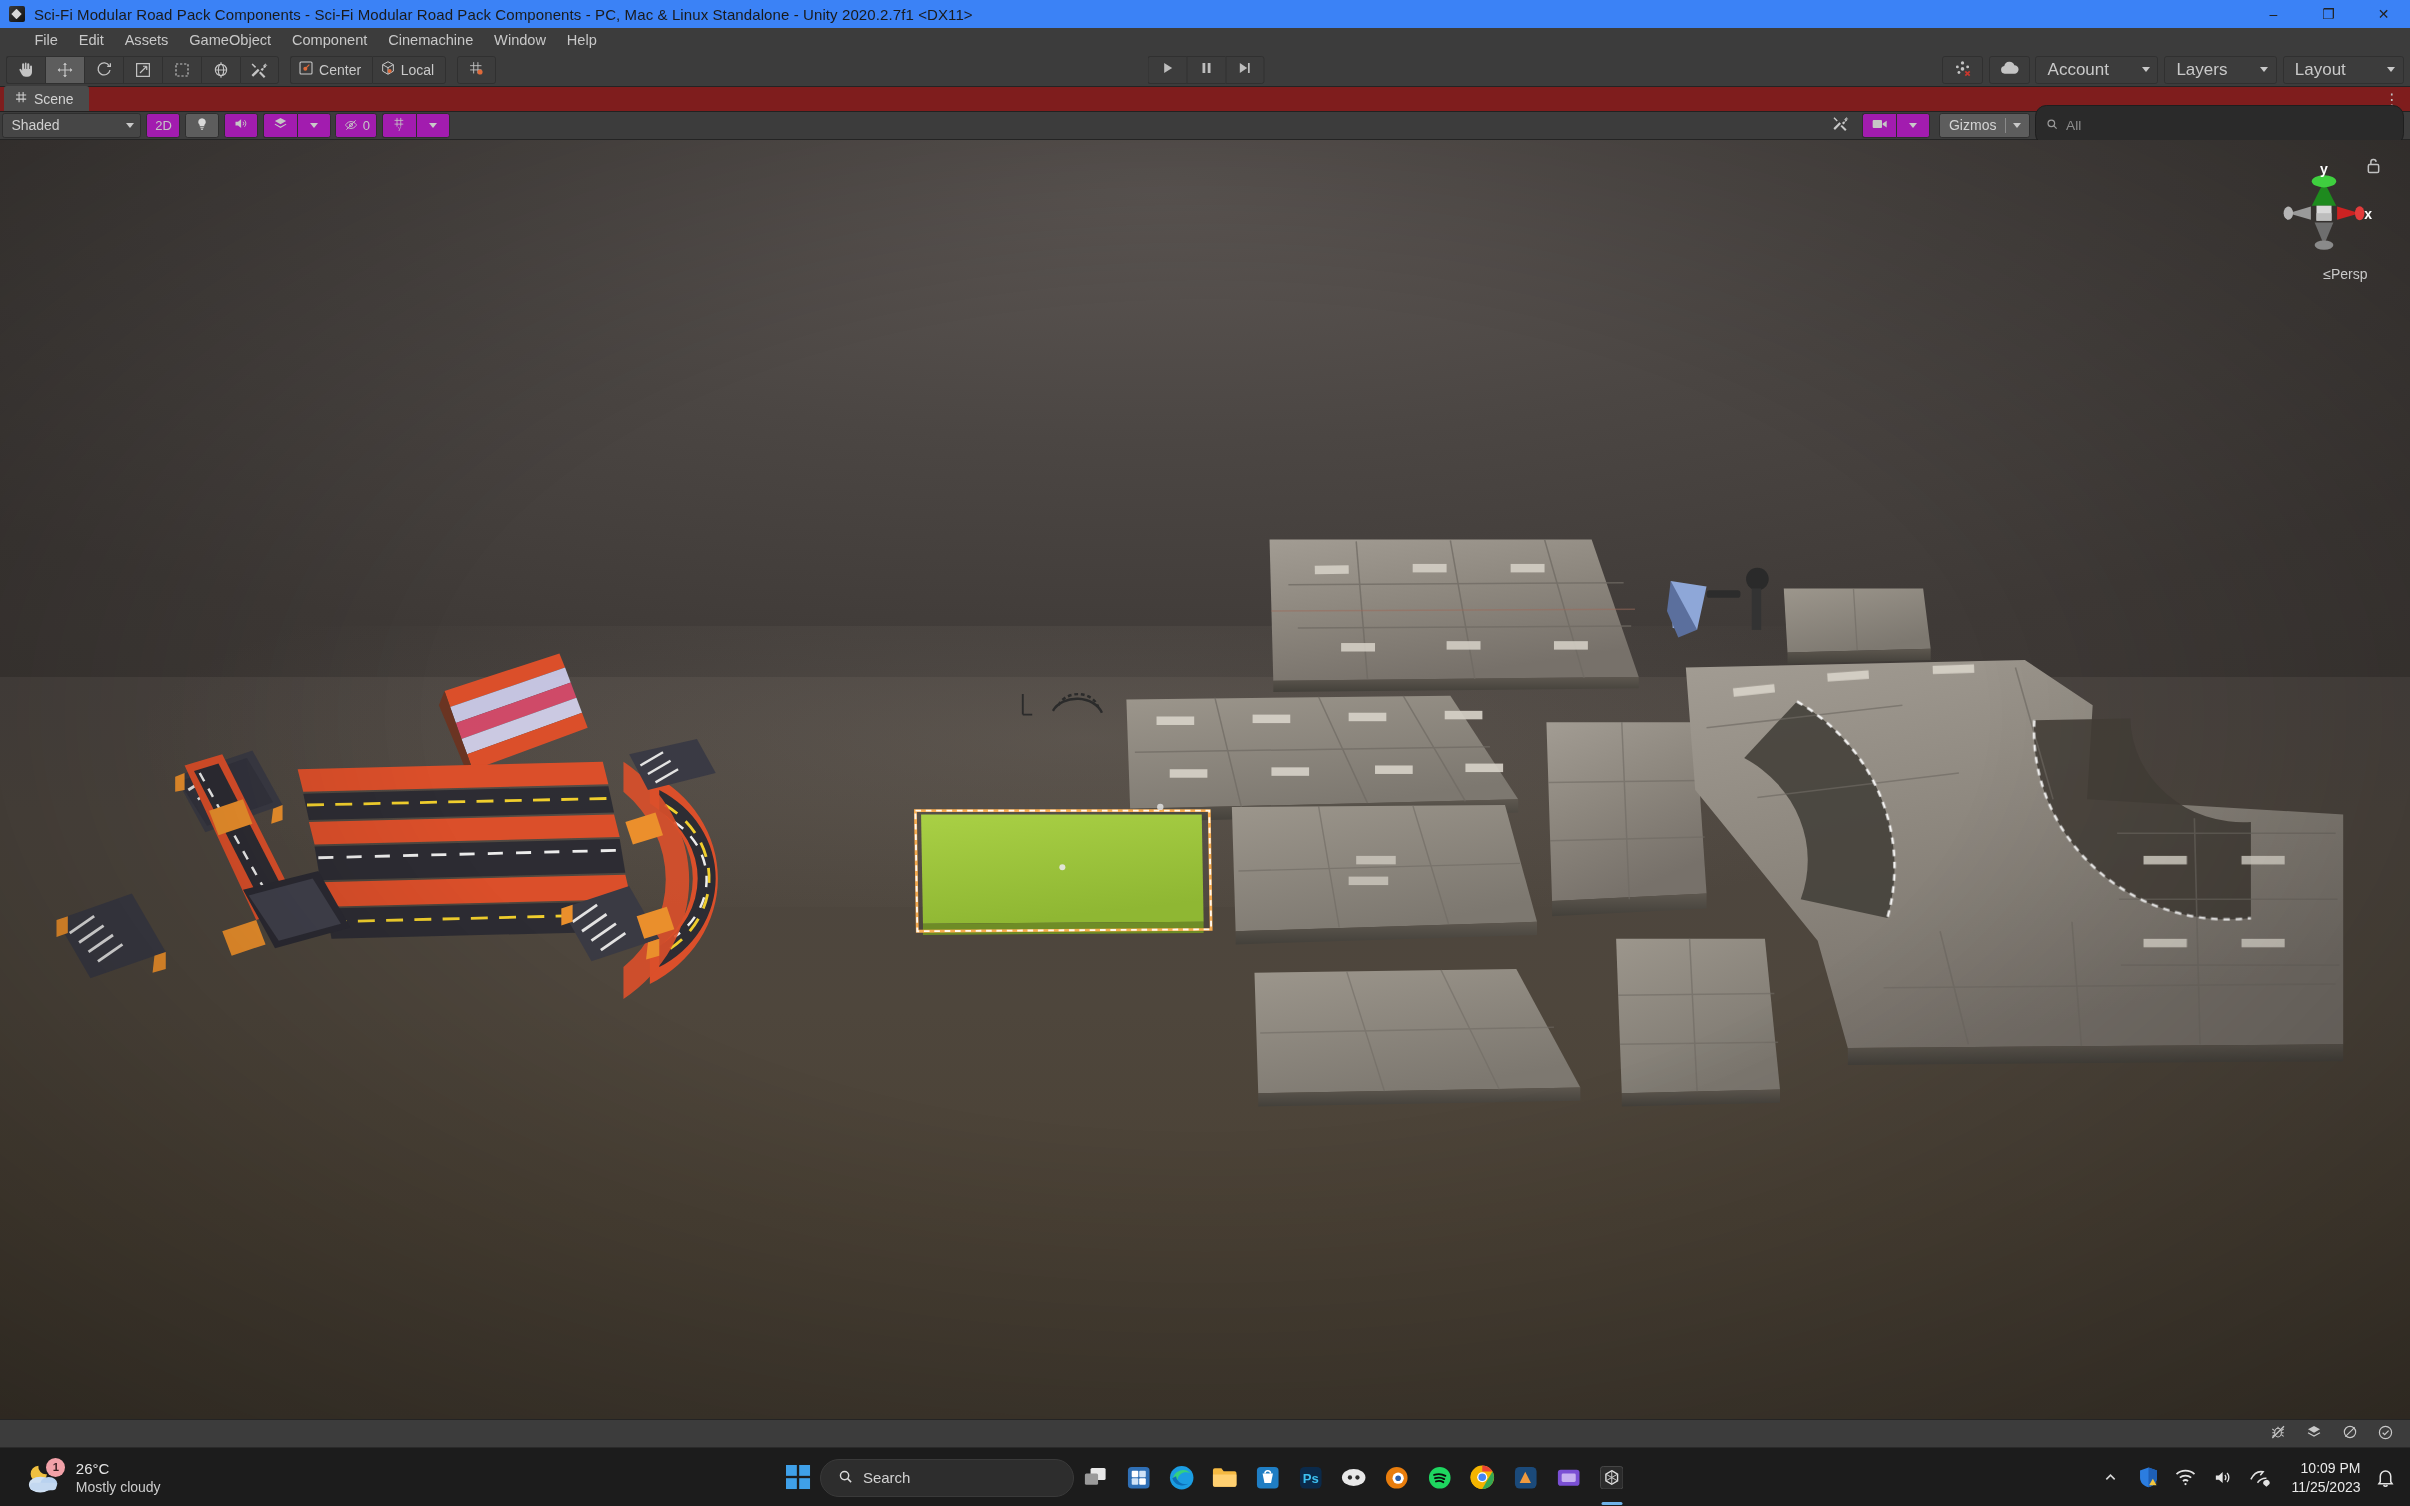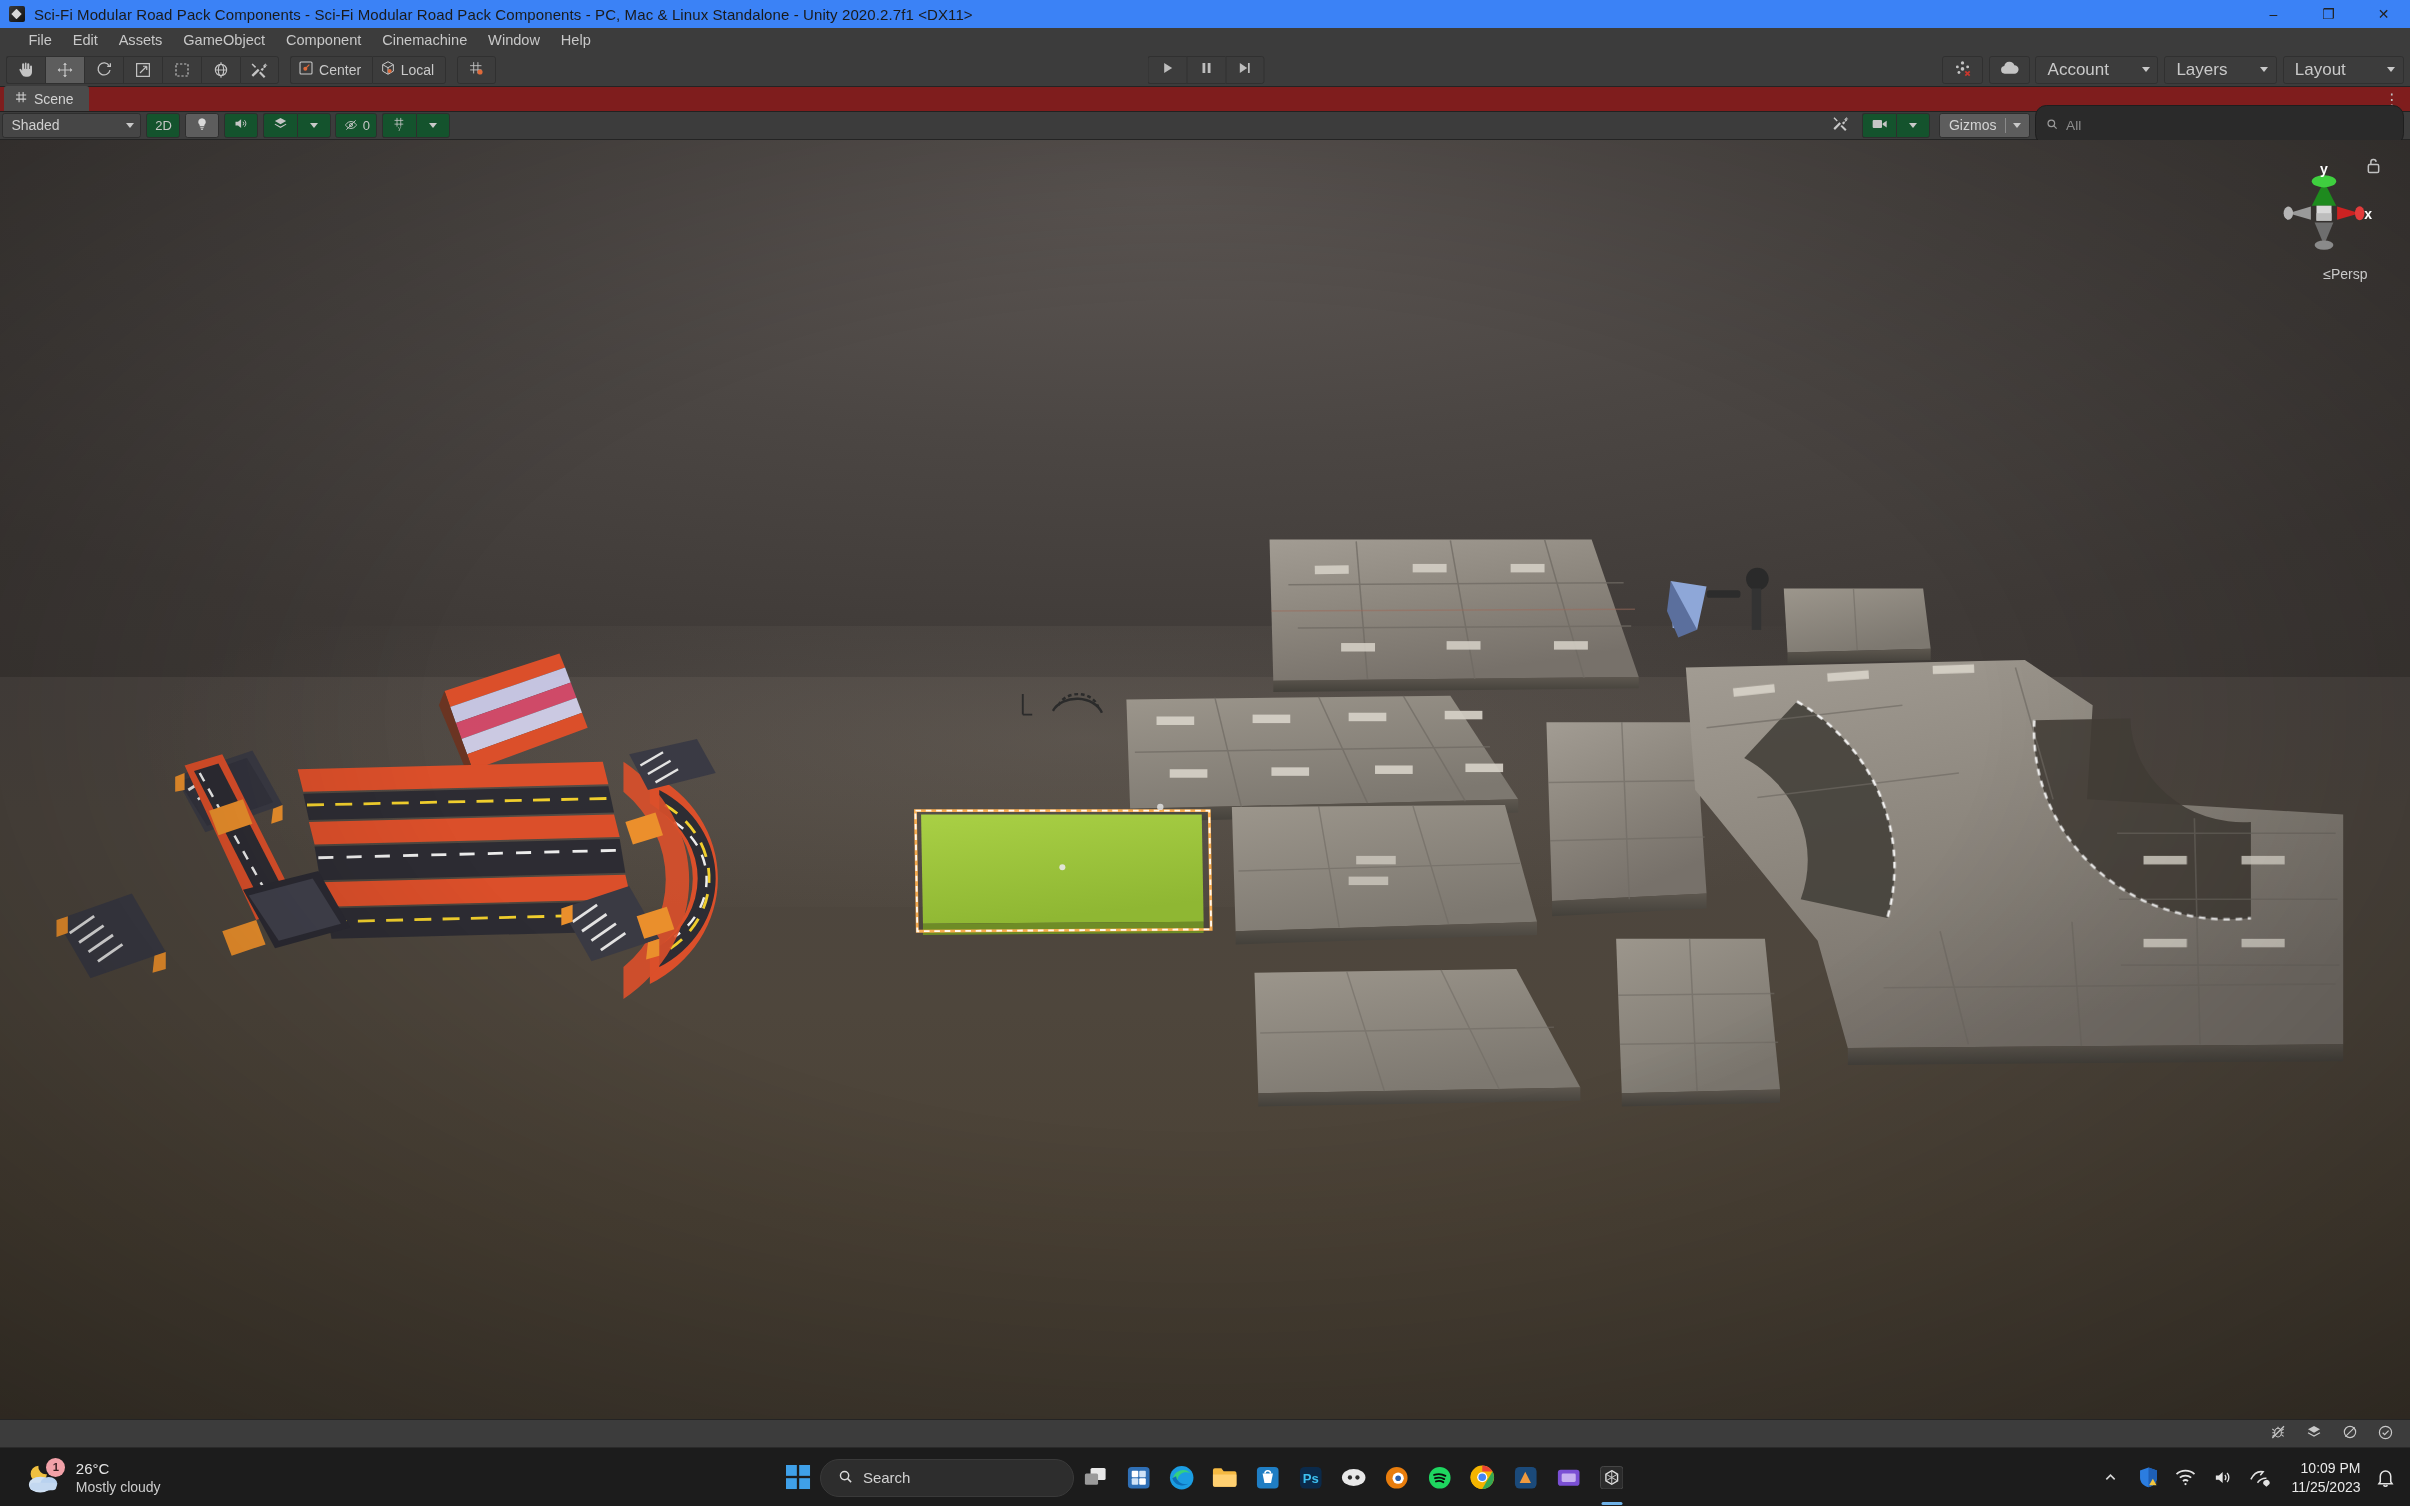--- a/index.html
+++ b/index.html
@@ -31,21 +31,21 @@
   .win-btns { position: absolute; right: 0; top: 0; height: 28px; display: flex; }
   .win-btns div {
     width: 55px; height: 28px; display: flex; align-items: center; justify-content: center;
     font-size: 14px; color: #222;
   }
 
   
   .menubar {
     height: 25.4px; background: #3c3c3c; color: #c8c8c8;
     display: flex; align-items: flex-start; flex: 0 0 25.4px;
-    font-size: 14.6px; padding-left: 18px;
+    font-size: 14.6px; padding-left: 24px;
   }
   .menubar .mi { padding: 0 10.4px; height: 25.4px; line-height: 25.4px; white-space: nowrap; }
 
   
   .toolbar {
     height: 34px; background: #3c3c3c; flex: 0 0 34px;
     display: flex; align-items: center; position: relative;
     border-bottom: 0.9px solid #232323;
   }
   .tgroup { display: flex; align-items: center; height: 28px; margin-left: 5.6px; }
@@ -121,21 +121,21 @@
     display: flex; align-items: center; position: relative;
     border-bottom: 0.9px solid #242424; padding-left: 1.9px;
   }
   .sdrop {
     height: 24.5px; min-width: 139px; background: #464646;
     border: 0.9px solid #2e2e2e; border-radius: 2.8px; color: #cfcfcf;
     display: flex; align-items: center; justify-content: space-between;
     padding: 0 5.6px 0 8.5px; font-size: 14px; margin-right: 5.6px;
   }
   .sbtn {
-    height: 24.5px; min-width: 34px; background: #14532d; border: 0.9px solid #2e2e2e;
+    height: 24.5px; min-width: 34px; background: #a21caf; border: 0.9px solid #2e2e2e;
     display: flex; align-items: center; justify-content: center; color: #c6c6c6;
     font-size: 13px; padding: 0 6.6px;
   }
   .sbtn.on { background: #5d5d5d; }
   .sgroup { display: flex; margin-right: 4.7px; }
   .sgroup .sbtn:first-child { border-radius: 2.8px 0 0 2.8px; }
   .sgroup .sbtn:last-child { border-radius: 0 2.8px 2.8px 0; }
   .sgroup .sbtn { border-right: none; }
   .sgroup .sbtn:last-child { border-right: 0.9px solid #2e2e2e; }
   .sbtn.solo { border-radius: 2.8px; margin-right: 4.7px; }

